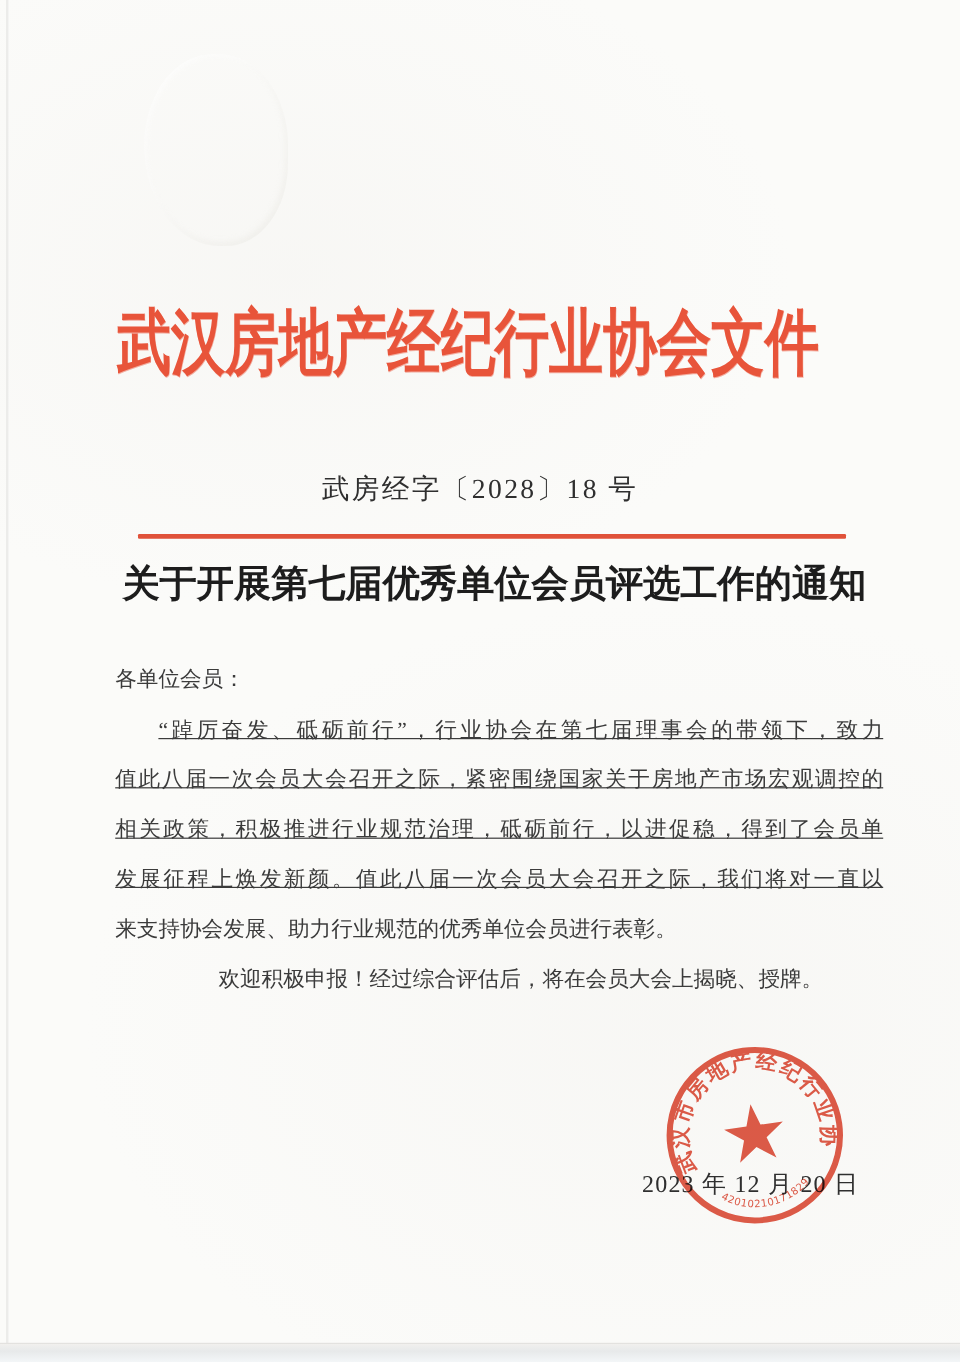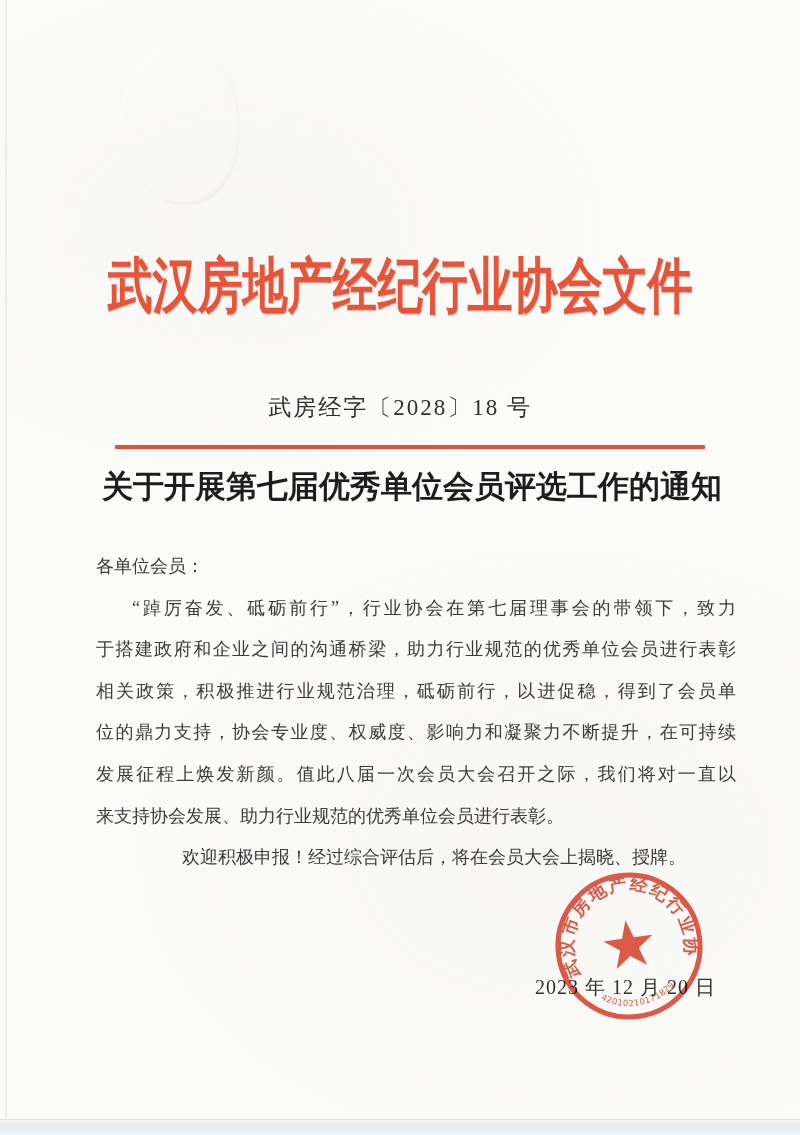--- a/index.html
+++ b/index.html
@@ -35,21 +35,21 @@
     box-shadow: inset 2px 2px 4px rgba(255,255,255,0.9), inset -2px -3px 5px rgba(222,220,214,0.55);
     opacity: 0.55;
   }
   .bottom-edge {
     position: absolute; left: 0; right: 0; bottom: 0; height: 16px;
     background: linear-gradient(#f1f0ee 0%, #e7e9ea 40%, #f3f6f8 100%);
     border-top: 1px solid #e3e2df;
   }
   .masthead {
     position: absolute; left: 0; top: 246px; width: 800px;
-    text-align: center; white-space: nowrap;
+    white-space: nowrap;
   }
   .masthead-inner {
     display: inline-block;
     font-size: 60px; font-weight: bold;
     color: var(--masthead-red);
     letter-spacing: 0px;
     transform: scaleX(0.75);
     transform-origin: center;
     text-shadow: 0.5px 0.5px 0 rgba(232,84,58,0.45);
   }
@@ -79,20 +79,21 @@
   .bline {
     height: 41.6px; line-height: 41.6px;
     font-size: 18px;
     white-space: nowrap;
   }
   .bline.indent { padding-left: 36px; text-align: center; }
   .bline.fill {
     white-space: normal;
     text-align: justify;
     text-align-last: justify;
+    text-decoration: underline;
   }
   .signature {
     position: absolute; top: 930px; right: 75px;
     font-size: 21px; color: #2f2f2f; letter-spacing: 1px;
     line-height: 30px;
   }
   .sign-date {
     position: absolute; top: 972px; right: 84px;
     font-size: 20px; color: #2f2f2f; letter-spacing: 1px;
     line-height: 30px;
@@ -133,23 +134,22 @@
 
   <div class="doc-number">武房经字〔2028〕18 号</div>
 
   <div class="red-rule"></div>
 
   <div class="heading">关于开展第七届优秀单位会员评选工作的通知</div>
 
   <div class="body-block">
     <div class="bline">各单位会员：</div>
     <div class="bline indent fill">“踔厉奋发、砥砺前行”，行业协会在第七届理事会的带领下，致力</div>
-    <div class="bline fill">于搭建政府和企业之间的沟通桥梁，助力行业规范的优秀单位会员进行表彰</div>
+    <div class="bline fill">值此八届一次会员大会召开之际，紧密围绕国家关于房地产市场宏观调控的</div>
     <div class="bline fill">相关政策，积极推进行业规范治理，砥砺前行，以进促稳，得到了会员单</div>
-    <div class="bline fill">位的鼎力支持，协会专业度、权威度、影响力和凝聚力不断提升，在可持续</div>
     <div class="bline fill">发展征程上焕发新颜。值此八届一次会员大会召开之际，我们将对一直以</div>
     <div class="bline">来支持协会发展、助力行业规范的优秀单位会员进行表彰。</div>
     <div class="bline indent">欢迎积极申报！经过综合评估后，将在会员大会上揭晓、授牌。</div>
   </div>
 
   <div class="sign-date">2023 年 12 月 20 日</div>
 
   <div class="seal">
     <svg viewBox="0 0 160 160" aria-hidden="true">
       <circle cx="80" cy="80" r="71" fill="none" stroke="currentColor" stroke-width="5"></circle>

